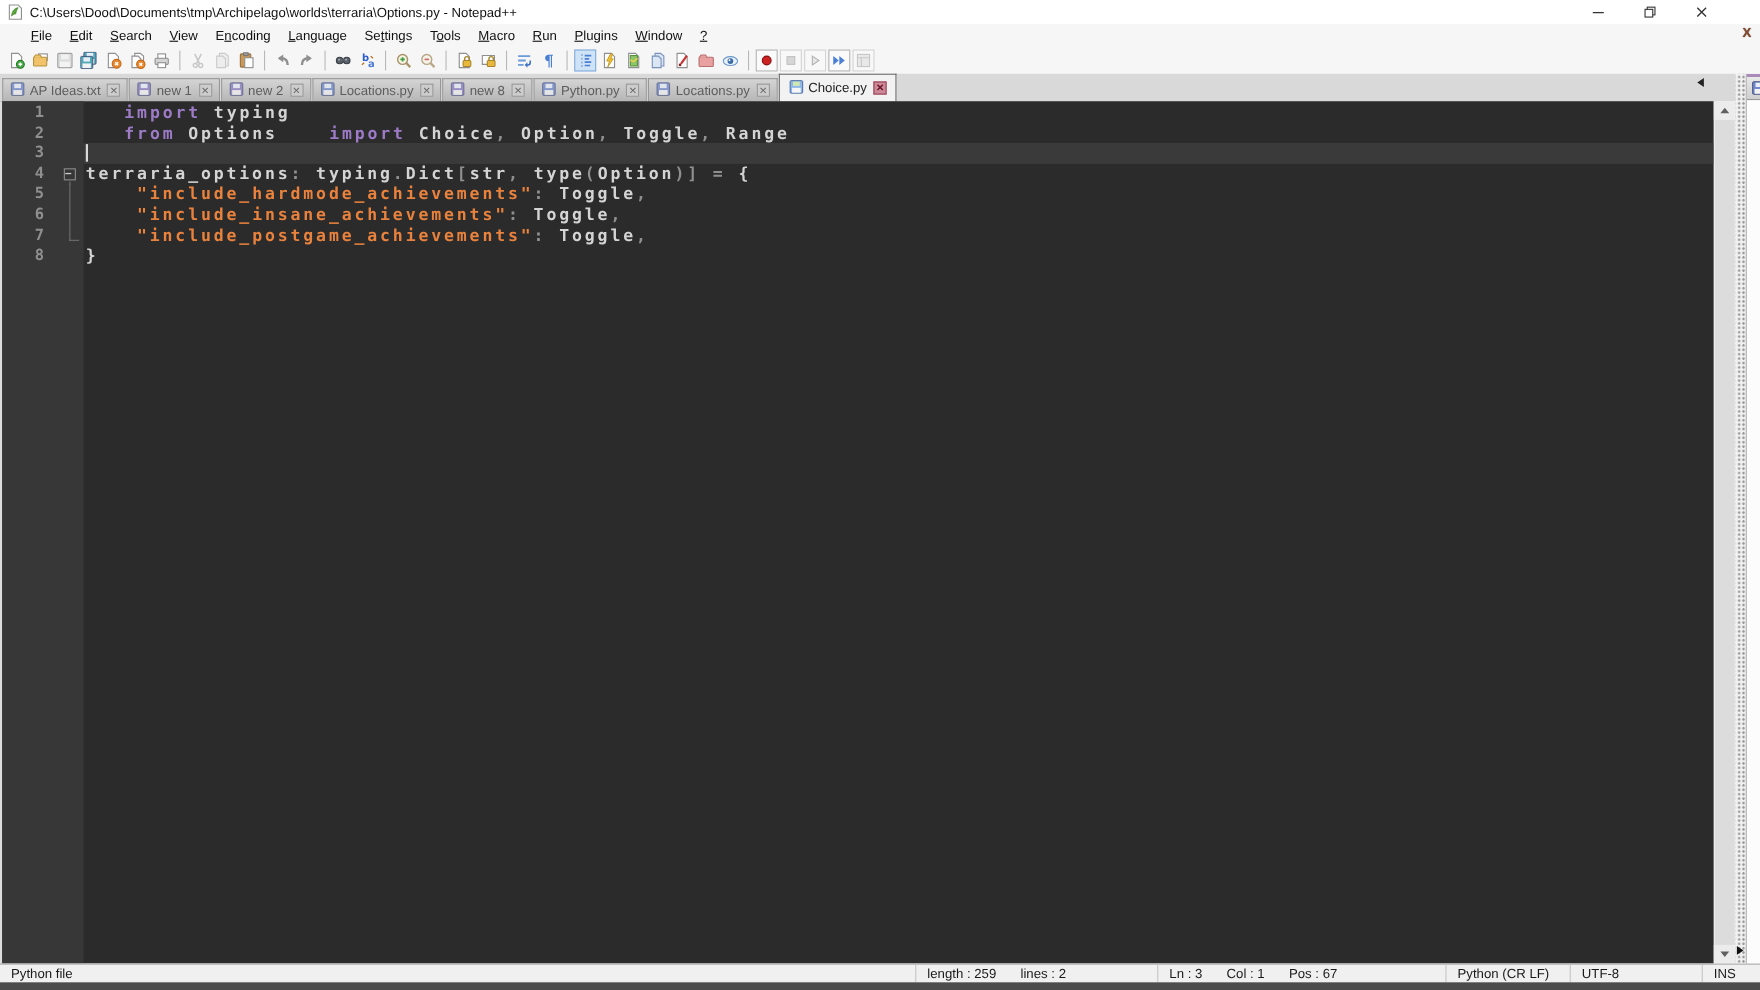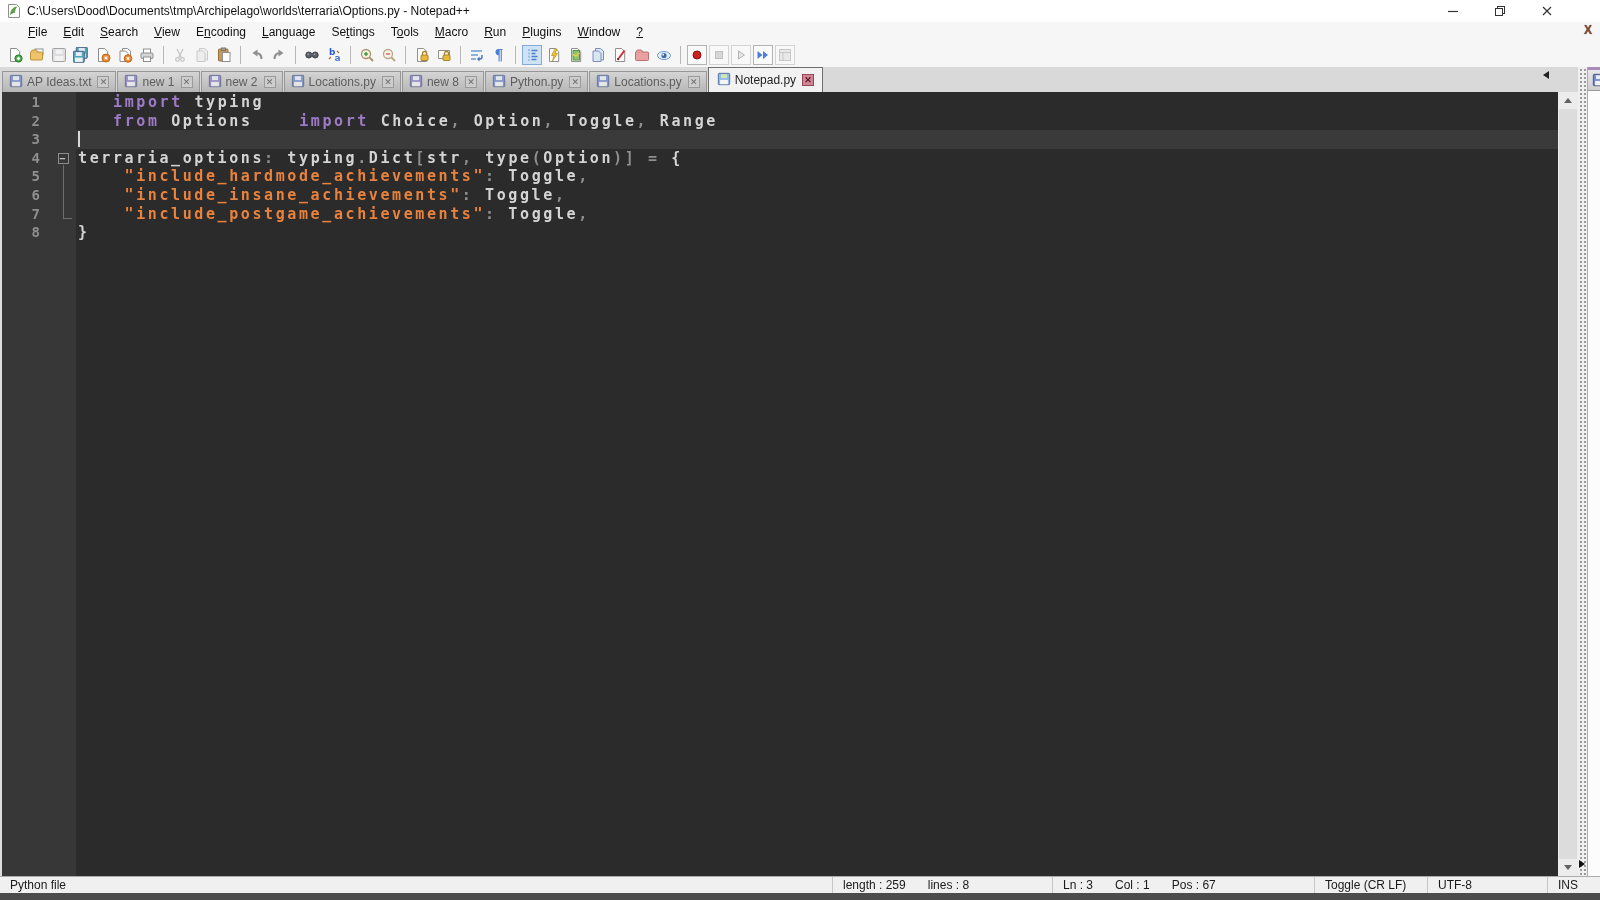--- a/index.html
+++ b/index.html
@@ -457,21 +457,21 @@
             </svg></span>
           <span>Locations.py</span>
           <span class="x">✕</span>
         </div>
         <div class="tab active">
           <span><svg viewBox="0 0 16 16" width="14" height="14" style="margin-right:4px; opacity:1">
               <rect x="1.5" y="1.5" width="13" height="13" rx="1" fill="#8fb7e8" stroke="#4a6aa0"></rect>
               <rect x="4.5" y="2.5" width="7" height="4.5" fill="#cfe8b0"></rect>
               <rect x="3.5" y="9" width="9" height="5" fill="#f6f6f6"></rect>
             </svg></span>
-          <span>Notepad.py</span>
+          <span>Choice.py</span>
           <span class="x">✕</span>
         </div>
       </div>
   </div>
   <div class="tab-scroll-left" style="position:absolute; left:1543px; top:71px;"></div>
 
   <div class="main">
     <div class="editor" id="editor">
       <div class="marginbg"></div>
       <div id="lines">
@@ -552,29 +552,29 @@
       </div>
     </div>
   </div>
 
   <div class="statusbar">
     <div class="ss s1">
         <span>Python file</span>
       </div>
     <div class="ss s2">
       <span>length : 259</span>
-        <span>lines : 8</span>
+        <span>lines : 2</span>
     </div>
     <div class="ss s3">
       <span>Ln : 3</span>
         <span>Col : 1</span>
         <span>Pos : 67</span>
     </div>
     <div class="ss s4">
-        <span>Toggle (CR LF)</span>
+        <span>Python (CR LF)</span>
       </div>
     <div class="ss s5">
         <span>UTF-8</span>
       </div>
     <div class="ss s6">
         <span>INS</span>
       </div>
   </div>
 
   <div class="bottomstrip"></div>

